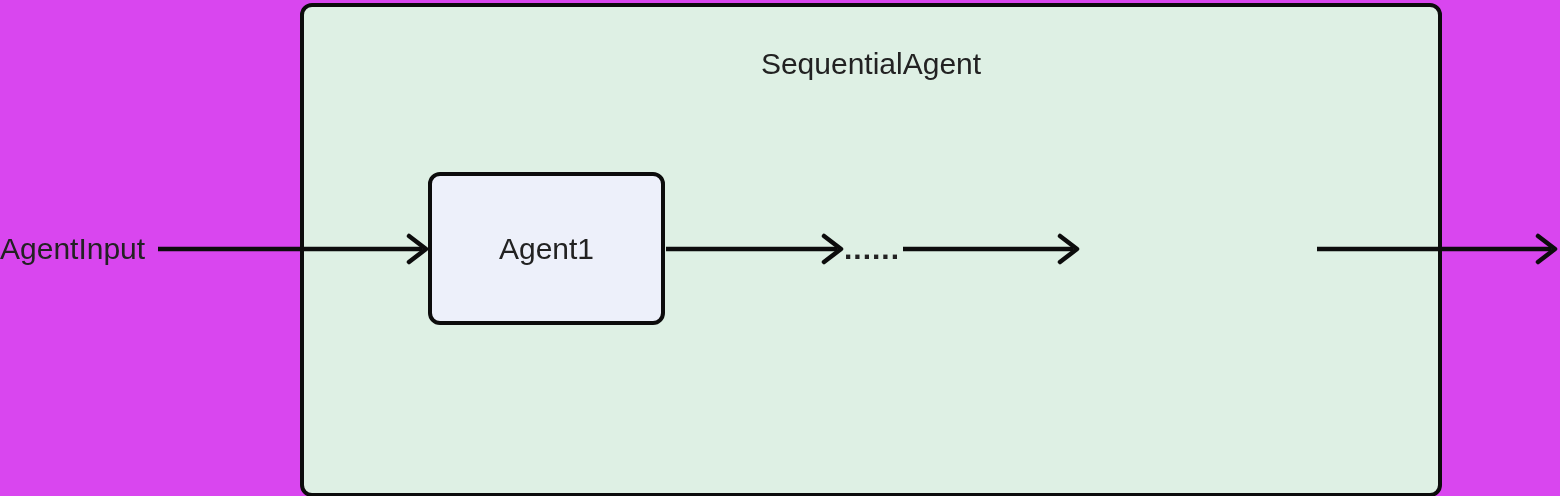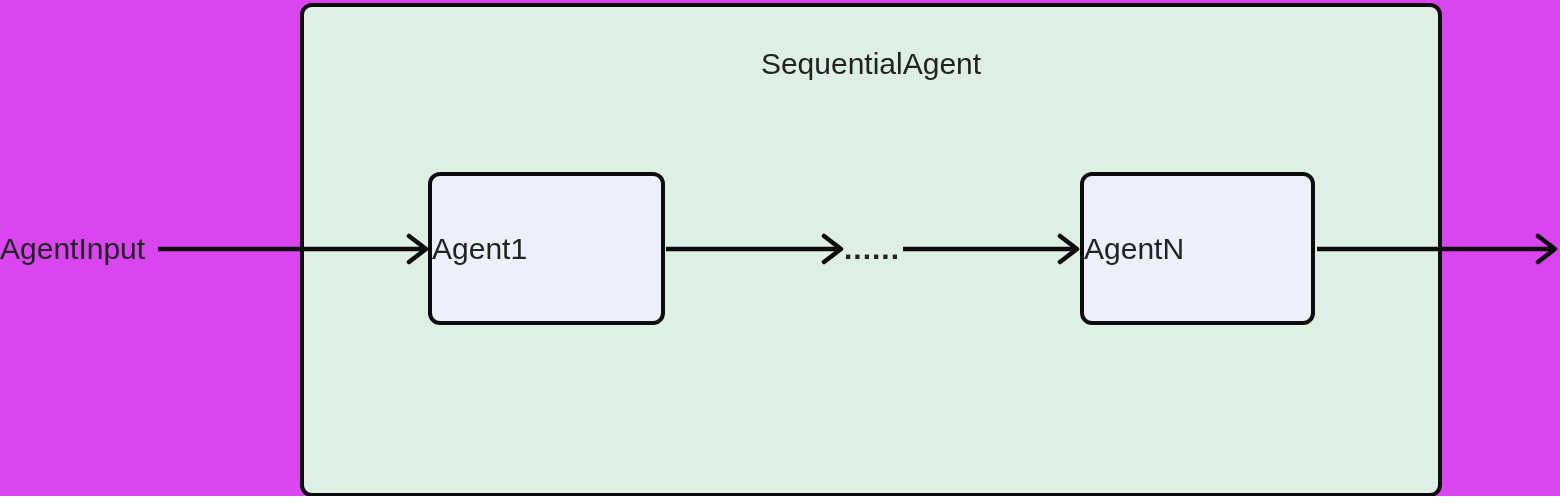--- a/index.html
+++ b/index.html
@@ -41,20 +41,21 @@
     position: absolute;
     top: 172px;
     width: 237px;
     height: 153px;
     background: var(--node-fill, #edf0fa);
     border: 4px solid var(--stroke, #0c0c0c);
     border-radius: 12px;
     box-sizing: border-box;
     display: flex;
     align-items: center;
+    justify-content: center;
     font-size: 30px;
     color: var(--text, #222222);
   }
   .node-agent1 { left: 428px; }
   .node-agentn { left: 1080px; width: 235px; }
   
   .input-label {
     position: absolute;
     left: 0;
     top: 230px;
@@ -103,23 +104,20 @@
   <div class="container-box">
     <div class="container-title">SequentialAgent</div>
   </div>
 
   <div class="input-label">AgentInput</div>
 
   <div class="node node-agent1">
     <span>Agent1</span>
   </div>
 
-  <div class="node node-agentn">
-    <span>AgentN</span>
-  </div>
 
   <div class="ellipsis-label">......</div>
 
   <svg class="arrows" width="1560" height="504" viewBox="0 0 1560 504">
 
     <g>
       <line class="shaft" x1="158" y1="249" x2="422" y2="249"></line>
       <path class="head" d="M 409 236 L 426 249 L 409 262"></path>
     </g>
 

